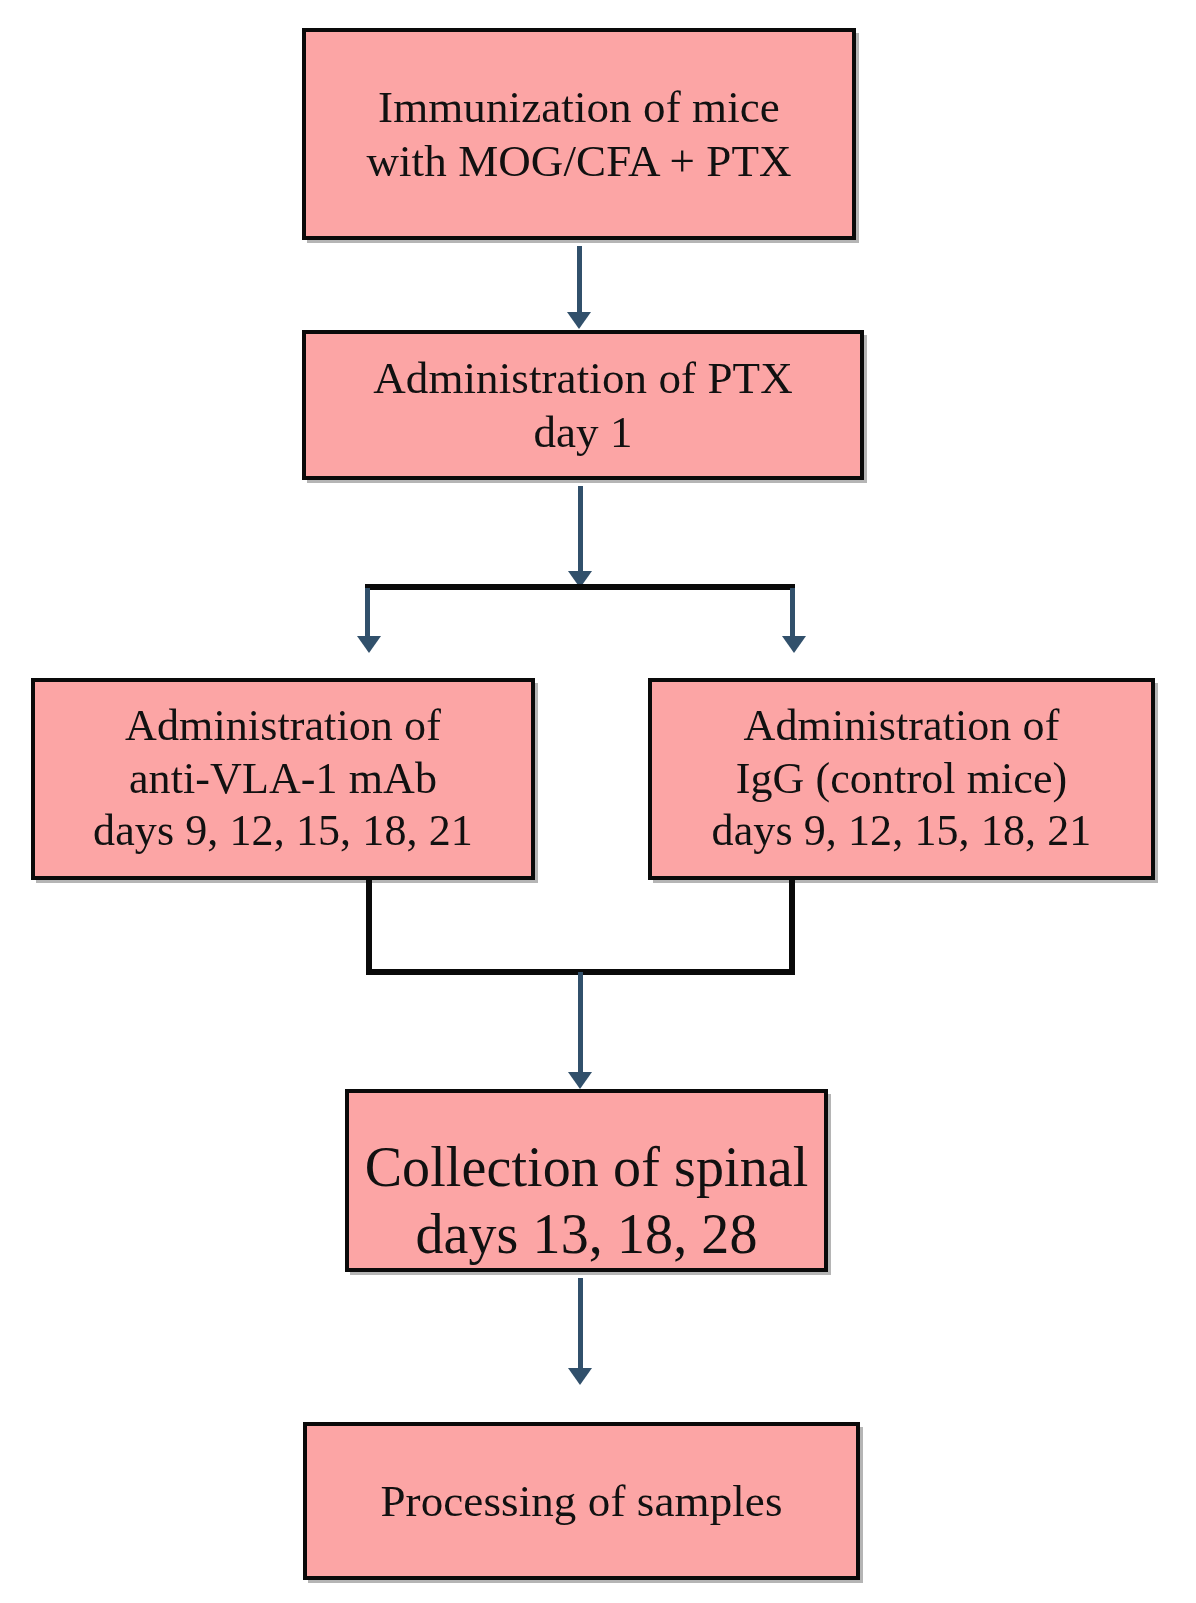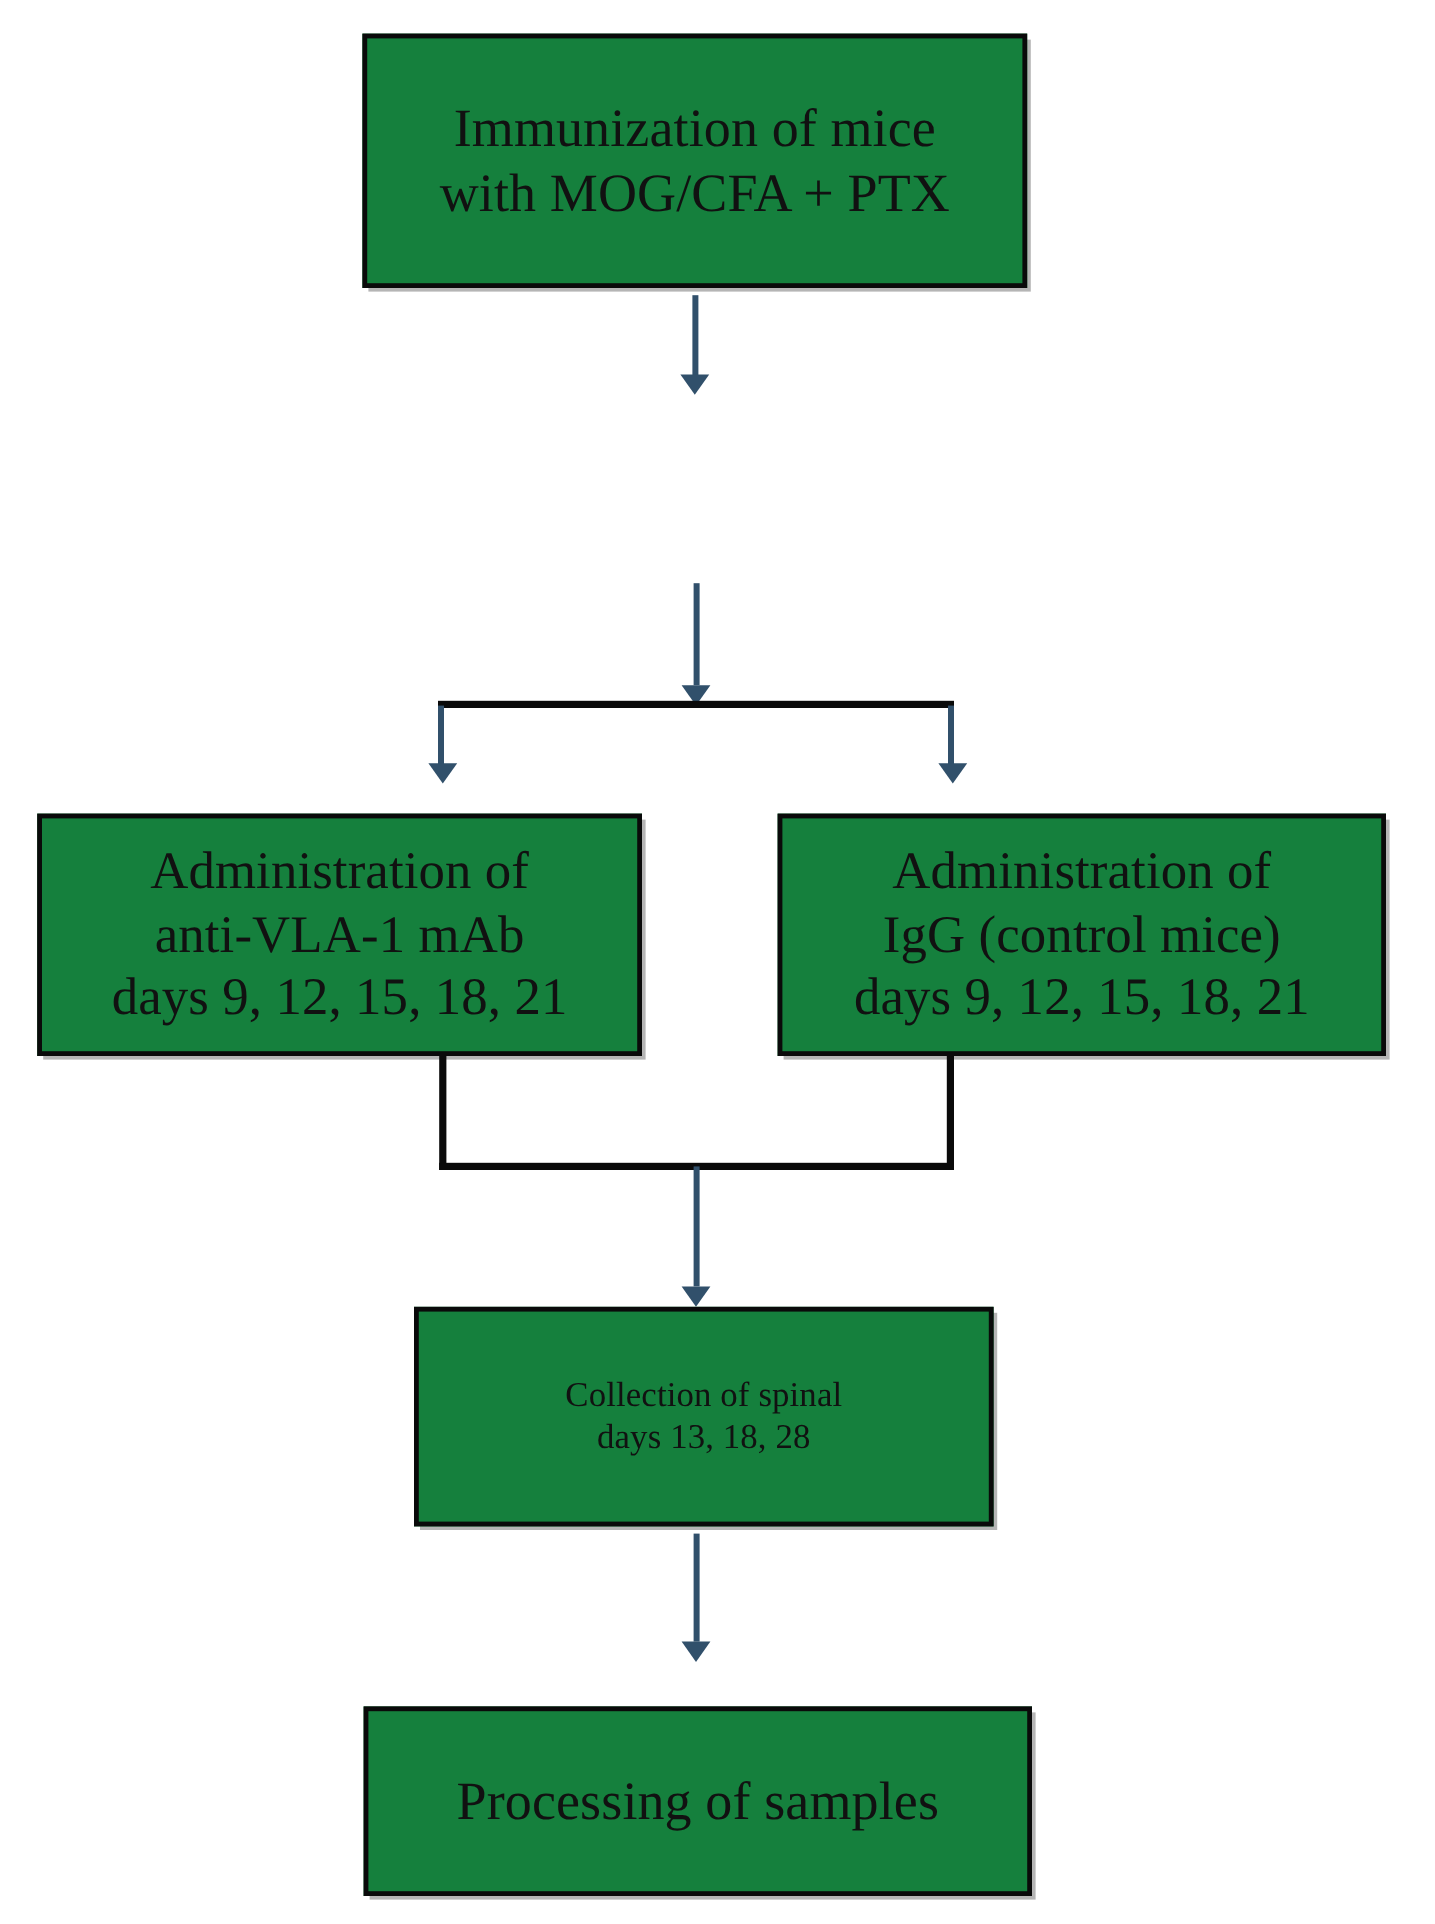--- a/index.html
+++ b/index.html
@@ -16,21 +16,21 @@
     width: 1196px;
     height: 1603px;
     background: #ffffff;
     overflow: hidden;
   }
 
   
   .node {
     position: absolute;
     box-sizing: border-box;
-    background: #15803d;
+    background: #fca5a5;
     border: 4px solid #0a0a0a;
     box-shadow: 4px 4px 0 -1px rgba(120,120,120,0.55);
     display: flex;
     align-items: center;
     justify-content: center;
     text-align: center;
     color: #111111;
     line-height: 1.2;
     letter-spacing: 0.1px;
     -webkit-font-smoothing: antialiased;
@@ -42,21 +42,21 @@
   }
   .node .ln {
     display: block;
     white-space: nowrap;
   }
 
   .n1 { left: 302px;  top: 28px;   width: 554px; height: 212px; font-size: 45px; }
   .n2 { left: 302px;  top: 330px;  width: 562px; height: 150px; font-size: 45px; }
   .n3 { left: 31px;   top: 678px;  width: 504px; height: 202px; font-size: 44px; }
   .n4 { left: 648px;  top: 678px;  width: 507px; height: 202px; font-size: 44px; }
-  .n5 { left: 345px;  top: 1089px; width: 483px; height: 183px; font-size: 29px; }
+  .n5 { left: 345px;  top: 1089px; width: 483px; height: 183px; font-size: 56px; align-items: flex-end; }
   .n6 { left: 303px;  top: 1402px; width: 557px; height: 158px; font-size: 45px; margin-top: 20px; }
 
   
   .conn {
     position: absolute;
   }
   
   .stem {
     position: absolute;
     width: 5px;
@@ -99,20 +99,26 @@
       <span class="ln">Immunization of mice</span>
       <span class="ln">with MOG/CFA + PTX</span>
     </div>
   </div>
 
   <div class="conn">
     <div class="stem" style="left:577px; top:246px; height:70px;"></div>
     <div class="head" style="left:567px; top:312px;"></div>
   </div>
 
+  <div class="node n2">
+    <div class="lines">
+      <span class="ln">Administration of PTX</span>
+      <span class="ln">day 1</span>
+    </div>
+  </div>
 
   <div class="conn">
     <div class="stem" style="left:578px; top:486px; height:85px;"></div>
     <div class="head" style="left:568px; top:571px;"></div>
   </div>
 
   <div class="conn">
     <div class="rail-h" style="left:365px; top:584px; width:430px;"></div>
     <div class="leg" style="left:365px; top:588px; height:52px;"></div>
     <div class="head" style="left:357px; top:636px;"></div>

